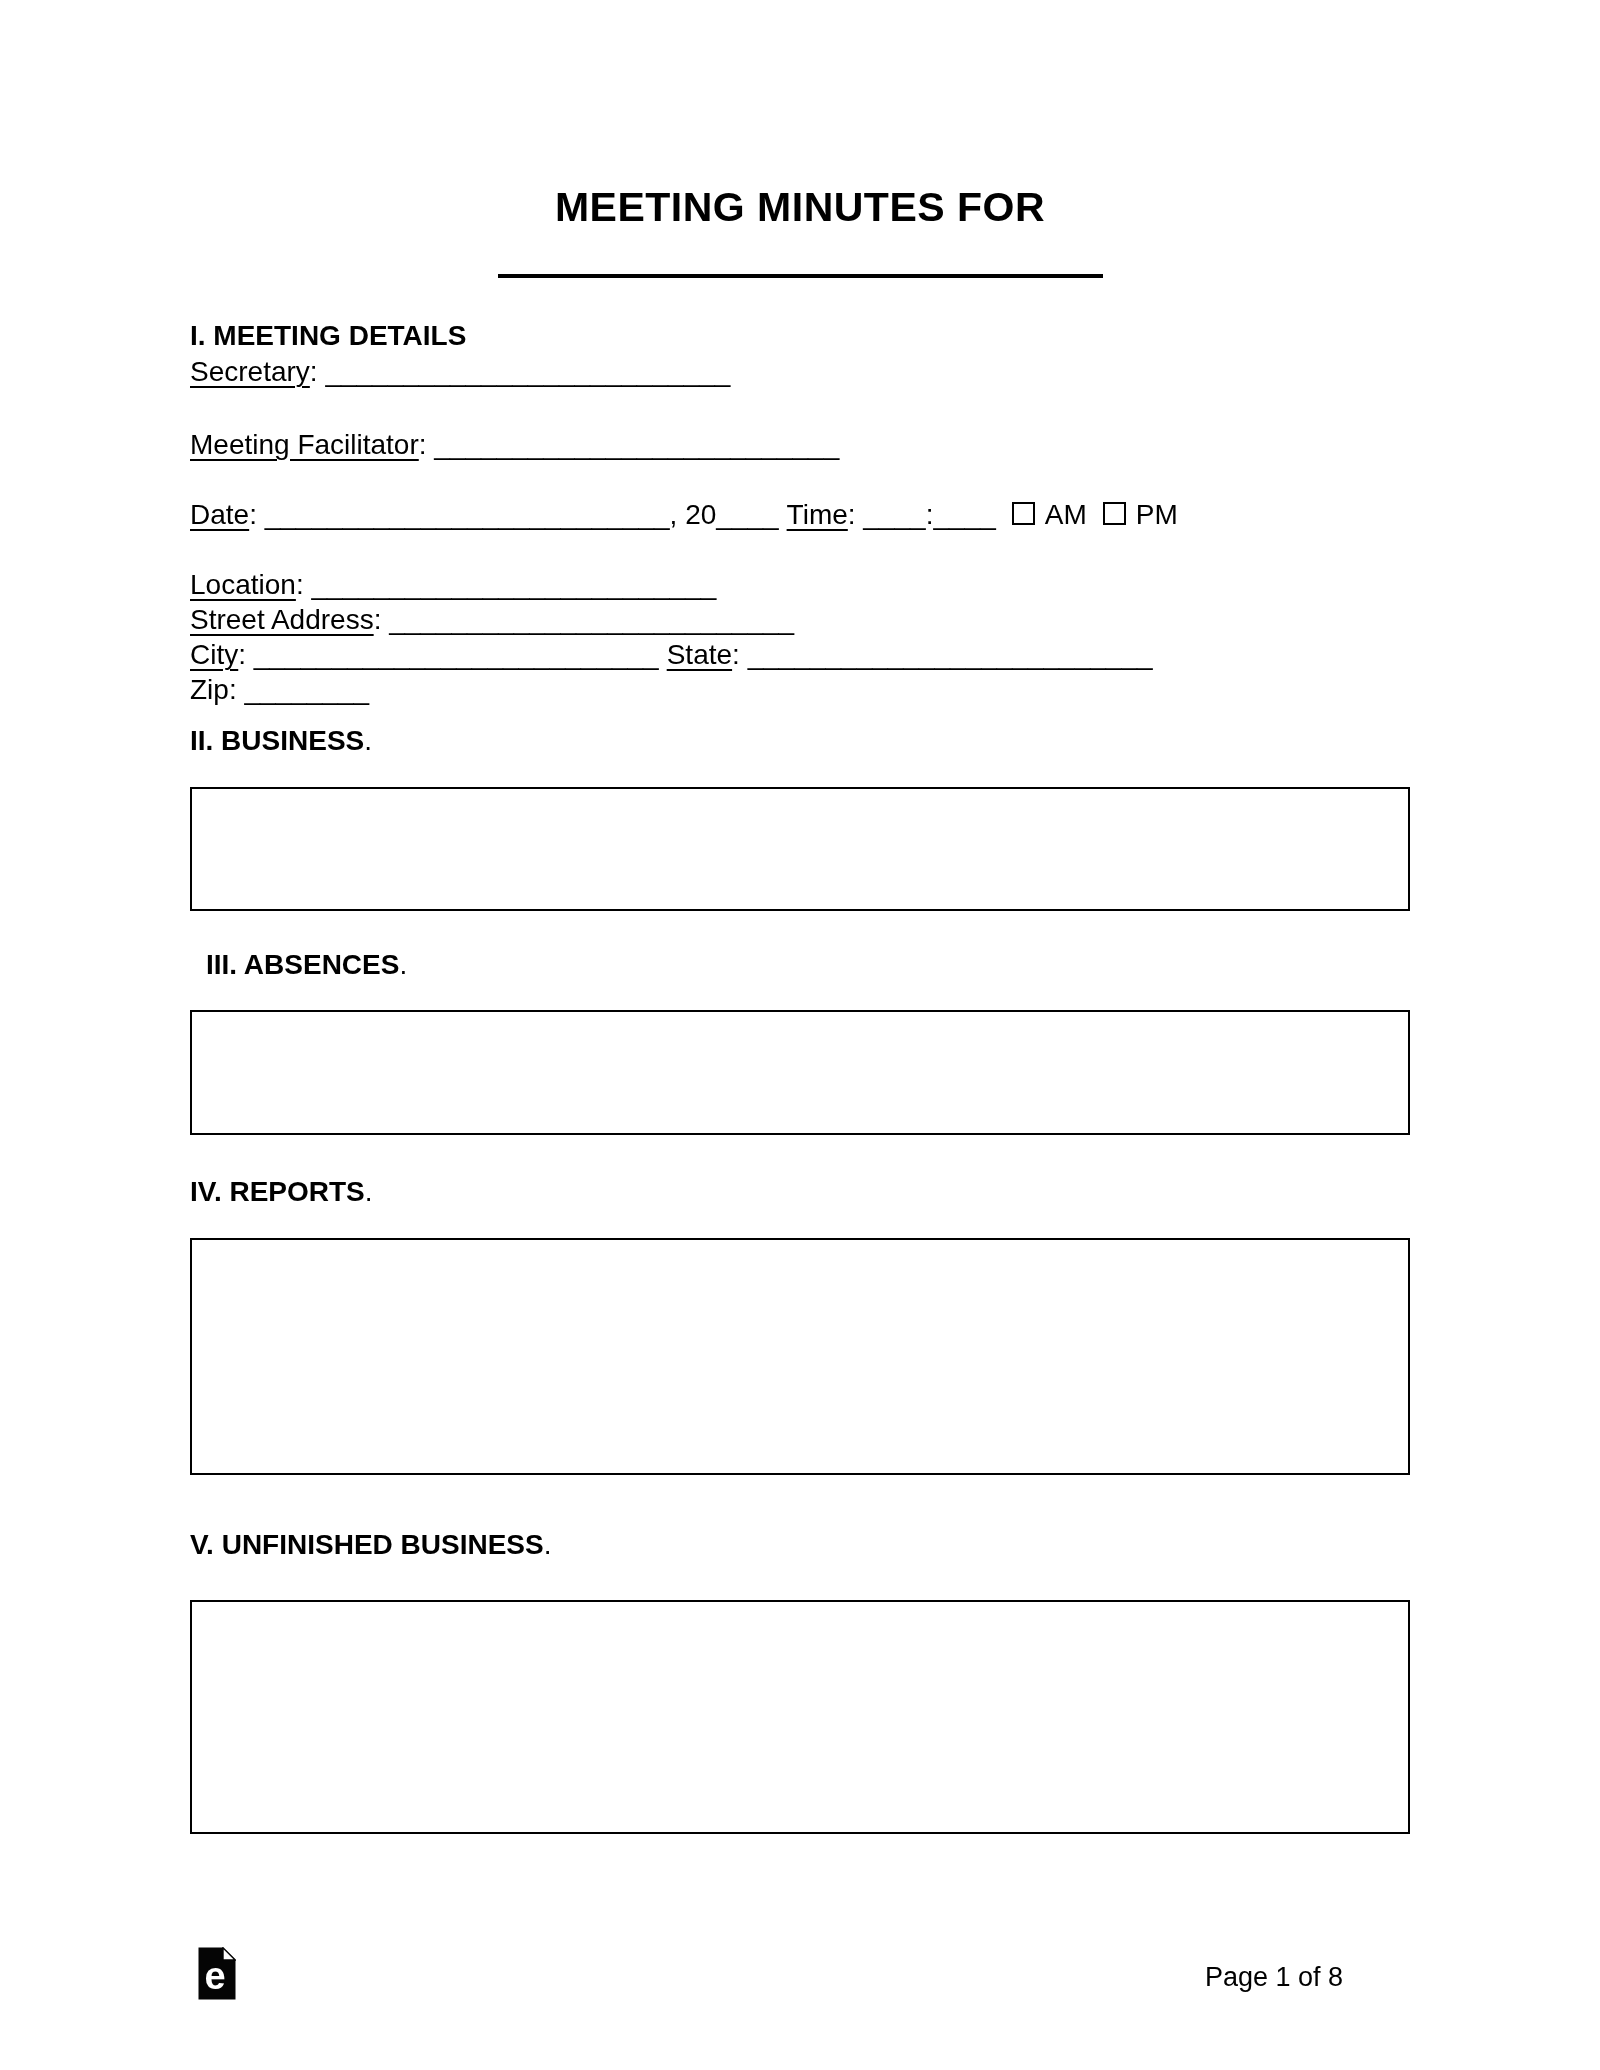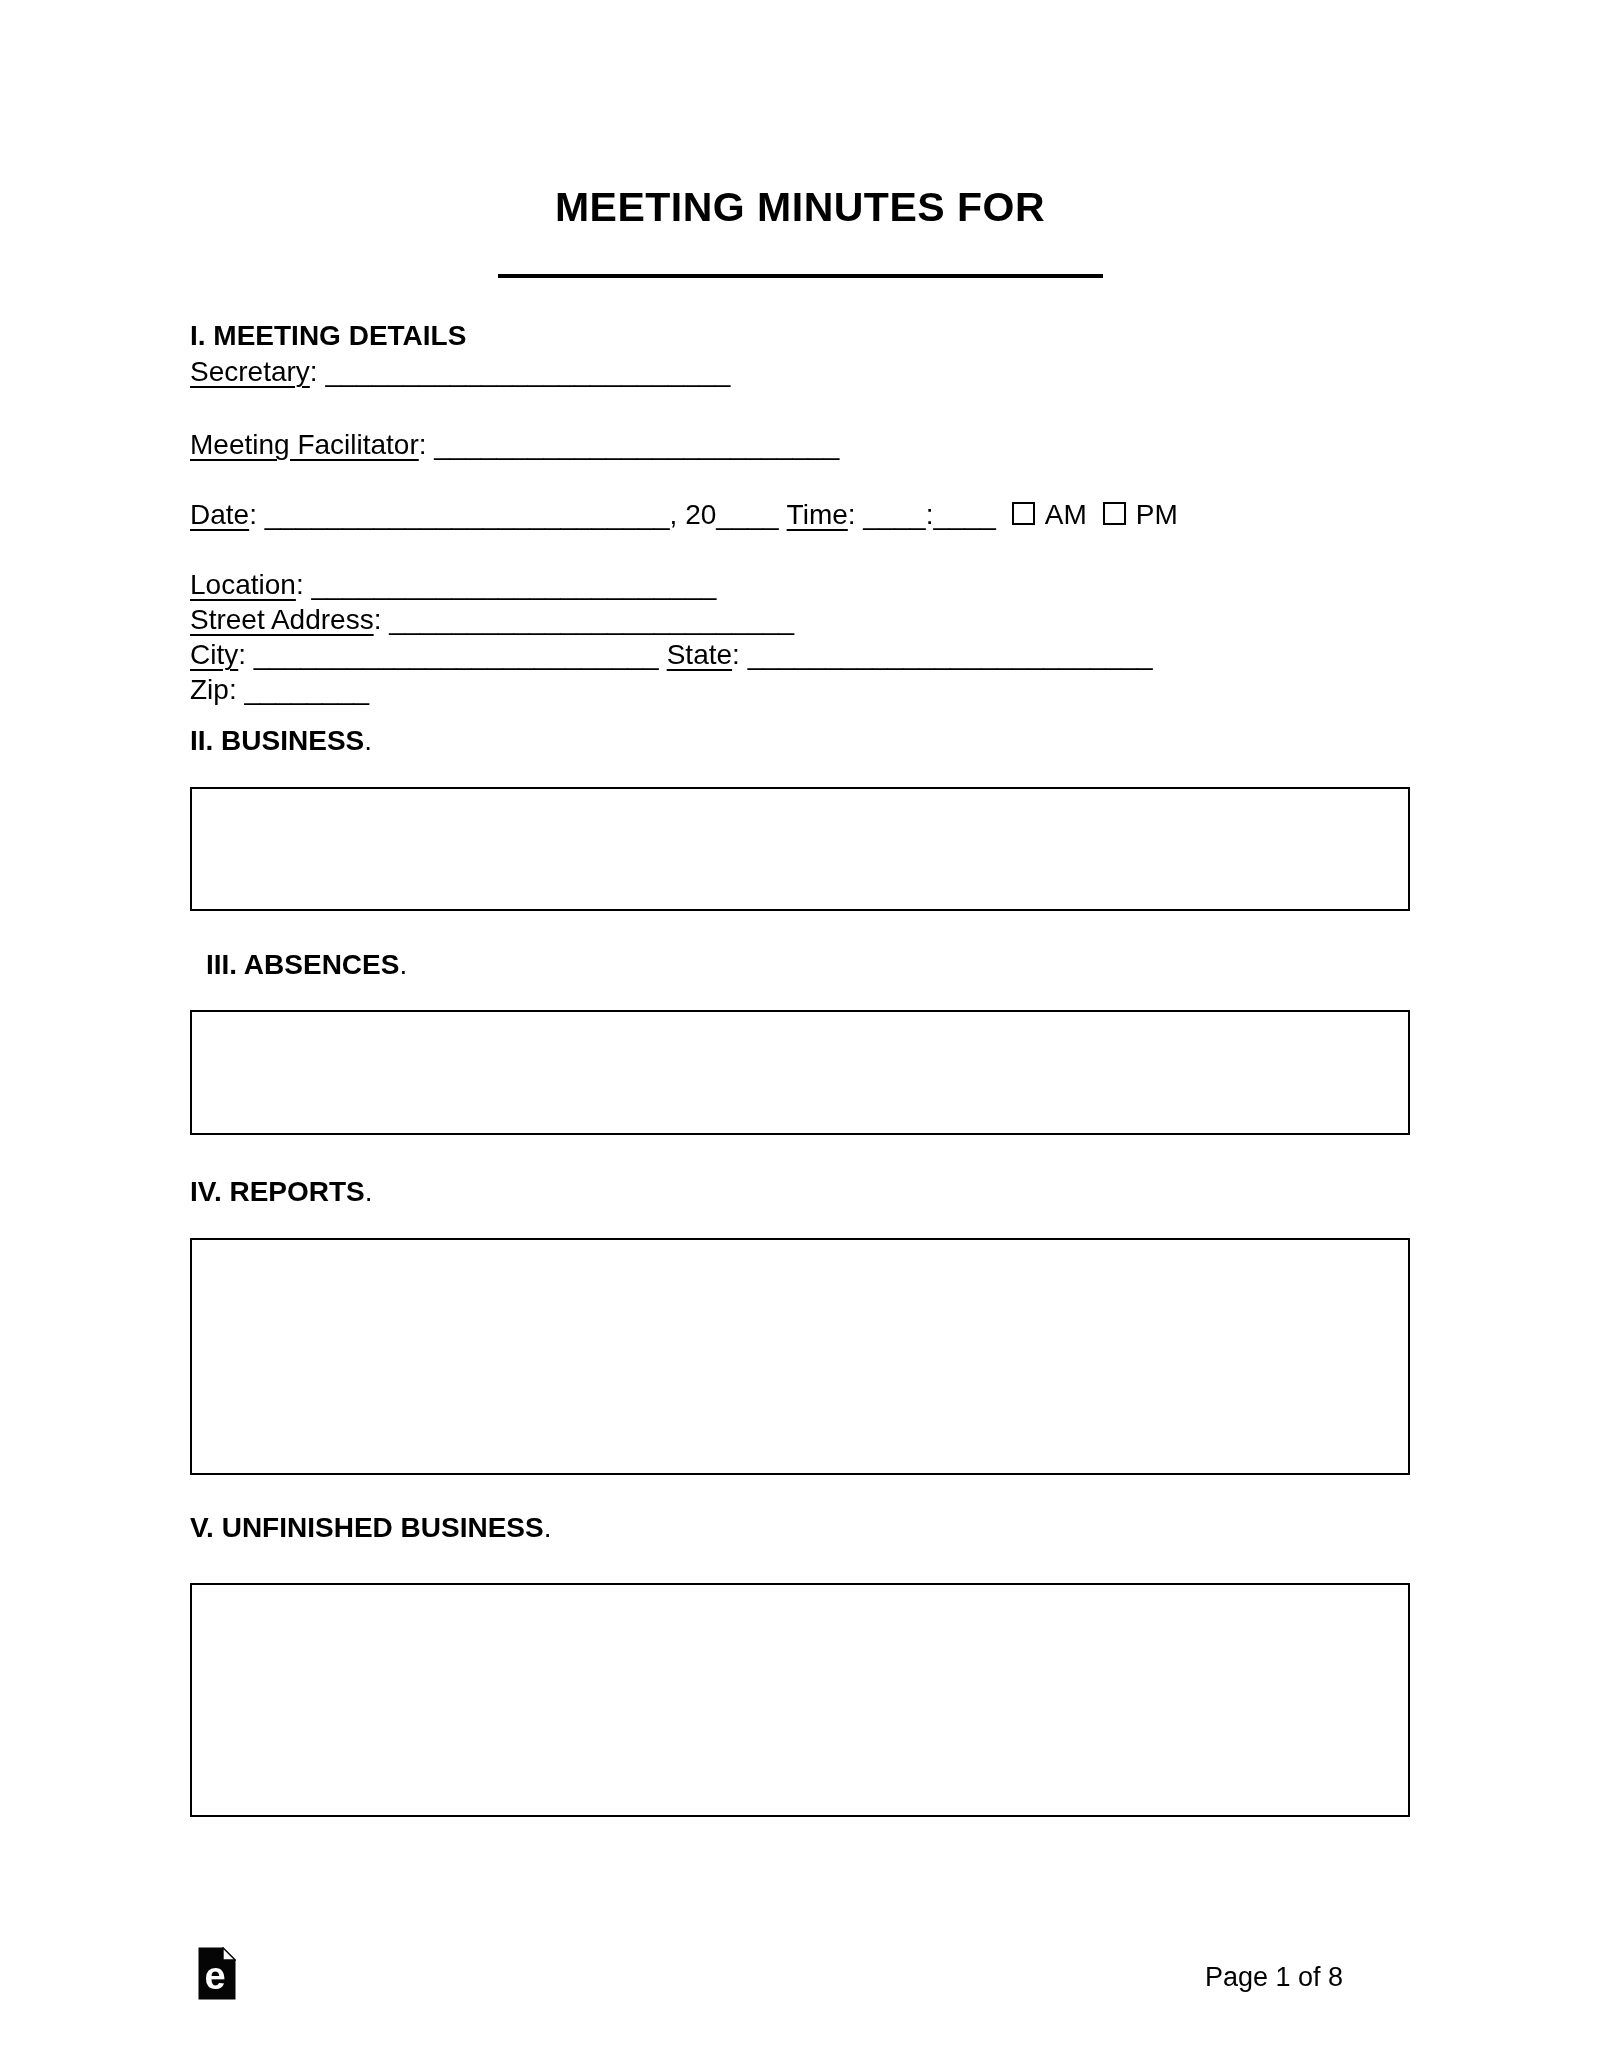--- a/index.html
+++ b/index.html
@@ -33,21 +33,21 @@
     margin: 0;
     font-size: 28px;
     font-weight: 700;
     line-height: 36px;
   }
   .h .np { font-weight: 400; }
   .h-details    { margin-top: 40px; }
   .h-attendees  { margin-top: 16px; }
   .h-absences   { margin-top: 36px; margin-left: 16px; }
   .h-reports    { margin-top: 39px; }
-  .h-unfinished { margin-top: 35px; }
+  .h-unfinished { margin-top: 52px; }
   .line {
     margin: 0;
     font-size: 28px;
     line-height: 35px;
     white-space: nowrap;
   }
   .p-names    { margin-top: 38px; }
   .p-date     { margin-top: 35px; }
   .p-location { margin-top: 35px; }
   .lbl {

